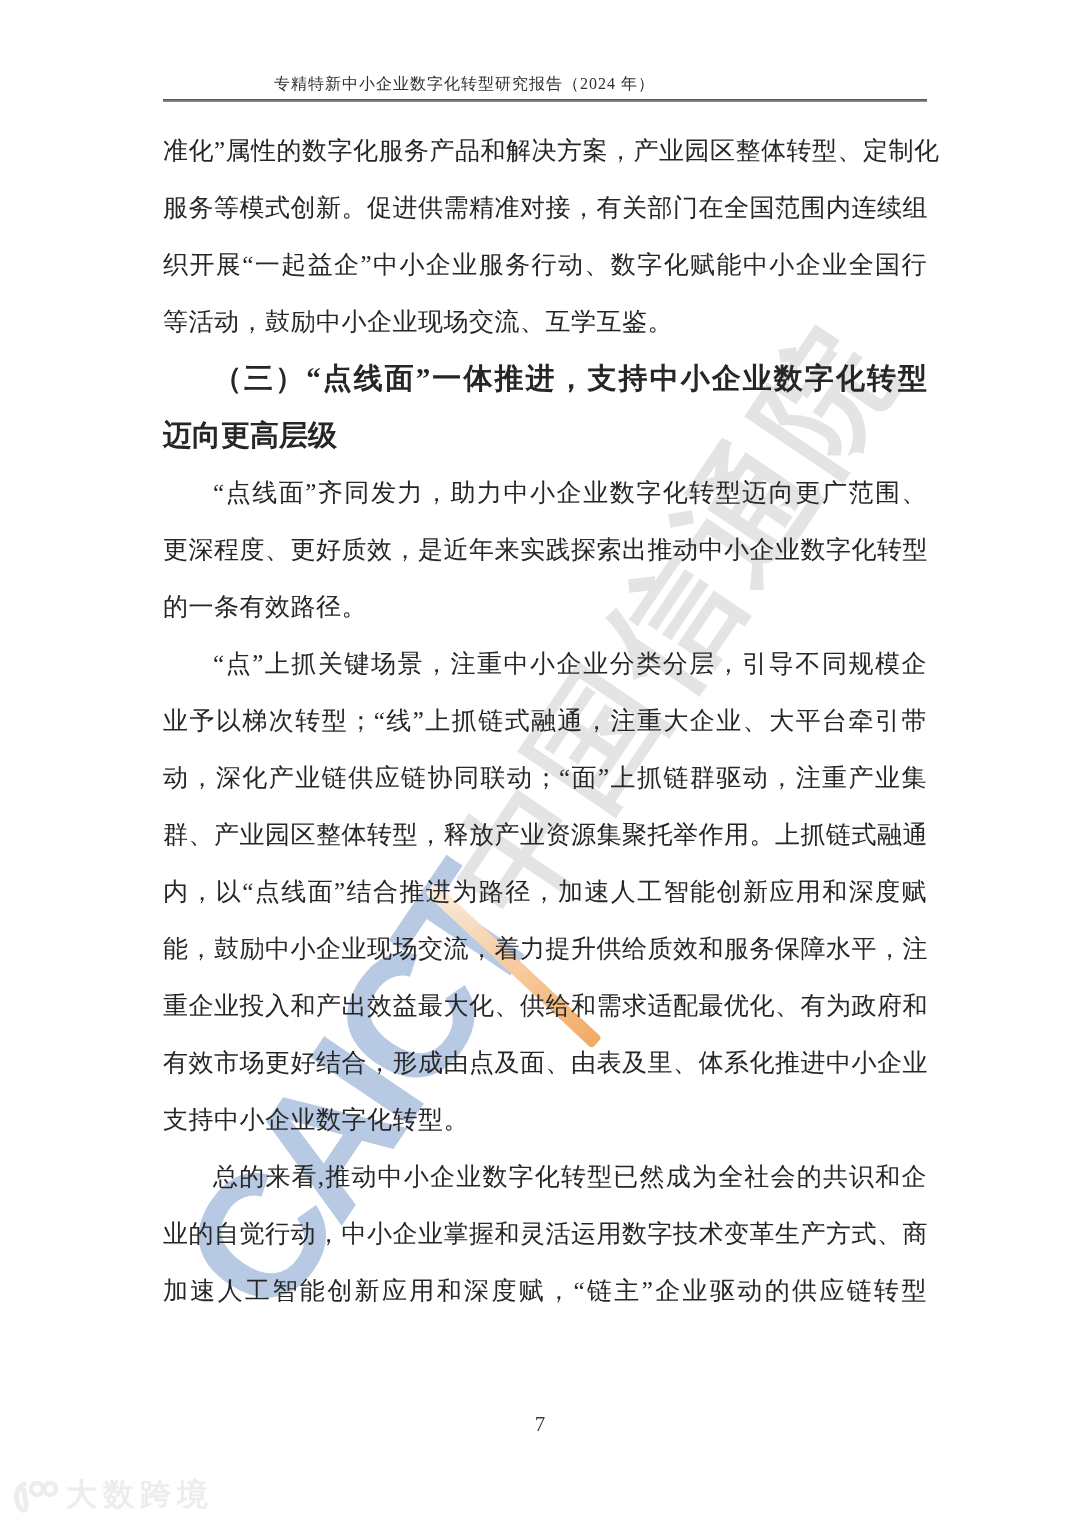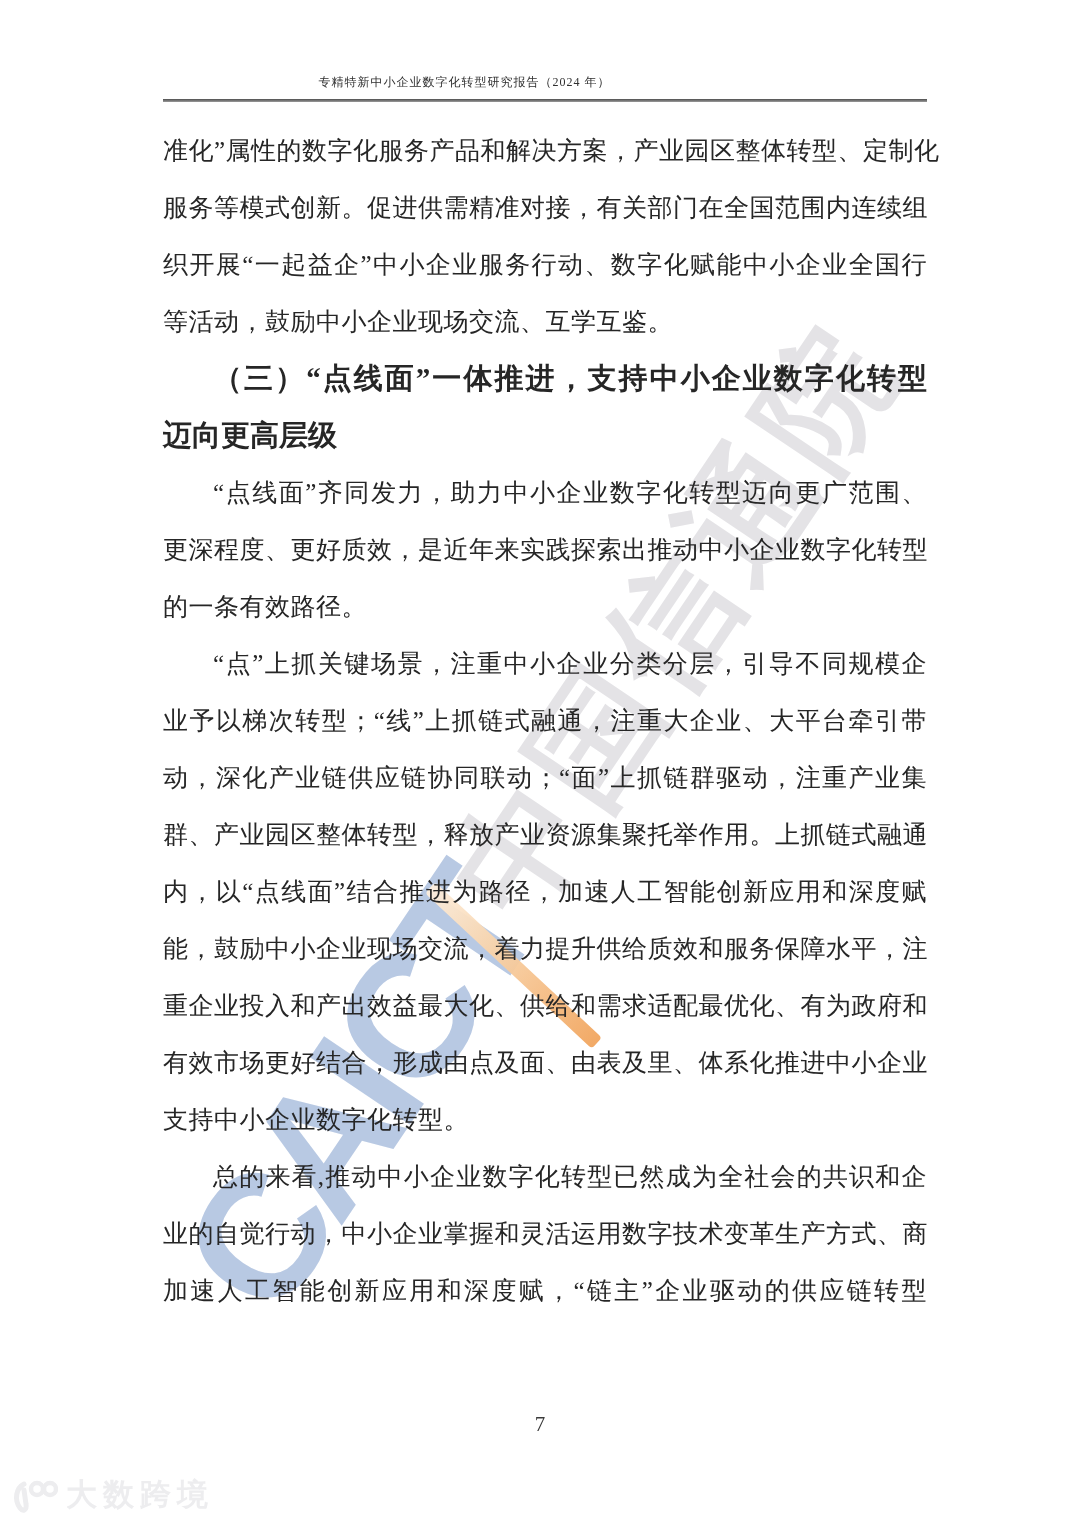--- a/index.html
+++ b/index.html
@@ -35,21 +35,21 @@
     background:linear-gradient(to bottom,#fdeedd 0%,var(--wm-orange-light) 40%,var(--wm-orange) 100%);
     opacity:.95;
   }
   .wm-cjk{
     font-weight:bold;font-size:128px;letter-spacing:8px;
     color:var(--wm-gray);margin-left:6px;
   }
   
   .header-title{
     position:absolute;top:74px;left:0;width:929px;text-align:center;
-    font-size:12px;color:#2f2f2f;letter-spacing:1px;z-index:2;
+    font-size:16px;color:#2f2f2f;letter-spacing:1px;z-index:2;
   }
   .header-rule{
     position:absolute;top:99px;left:163px;width:764px;height:3px;
     background:linear-gradient(var(--rule-dark),var(--rule-light));z-index:2;
   }
   
   .text-column{
     position:absolute;left:163px;top:122px;width:764px;z-index:1;color:var(--ink);
   }
   .line{

